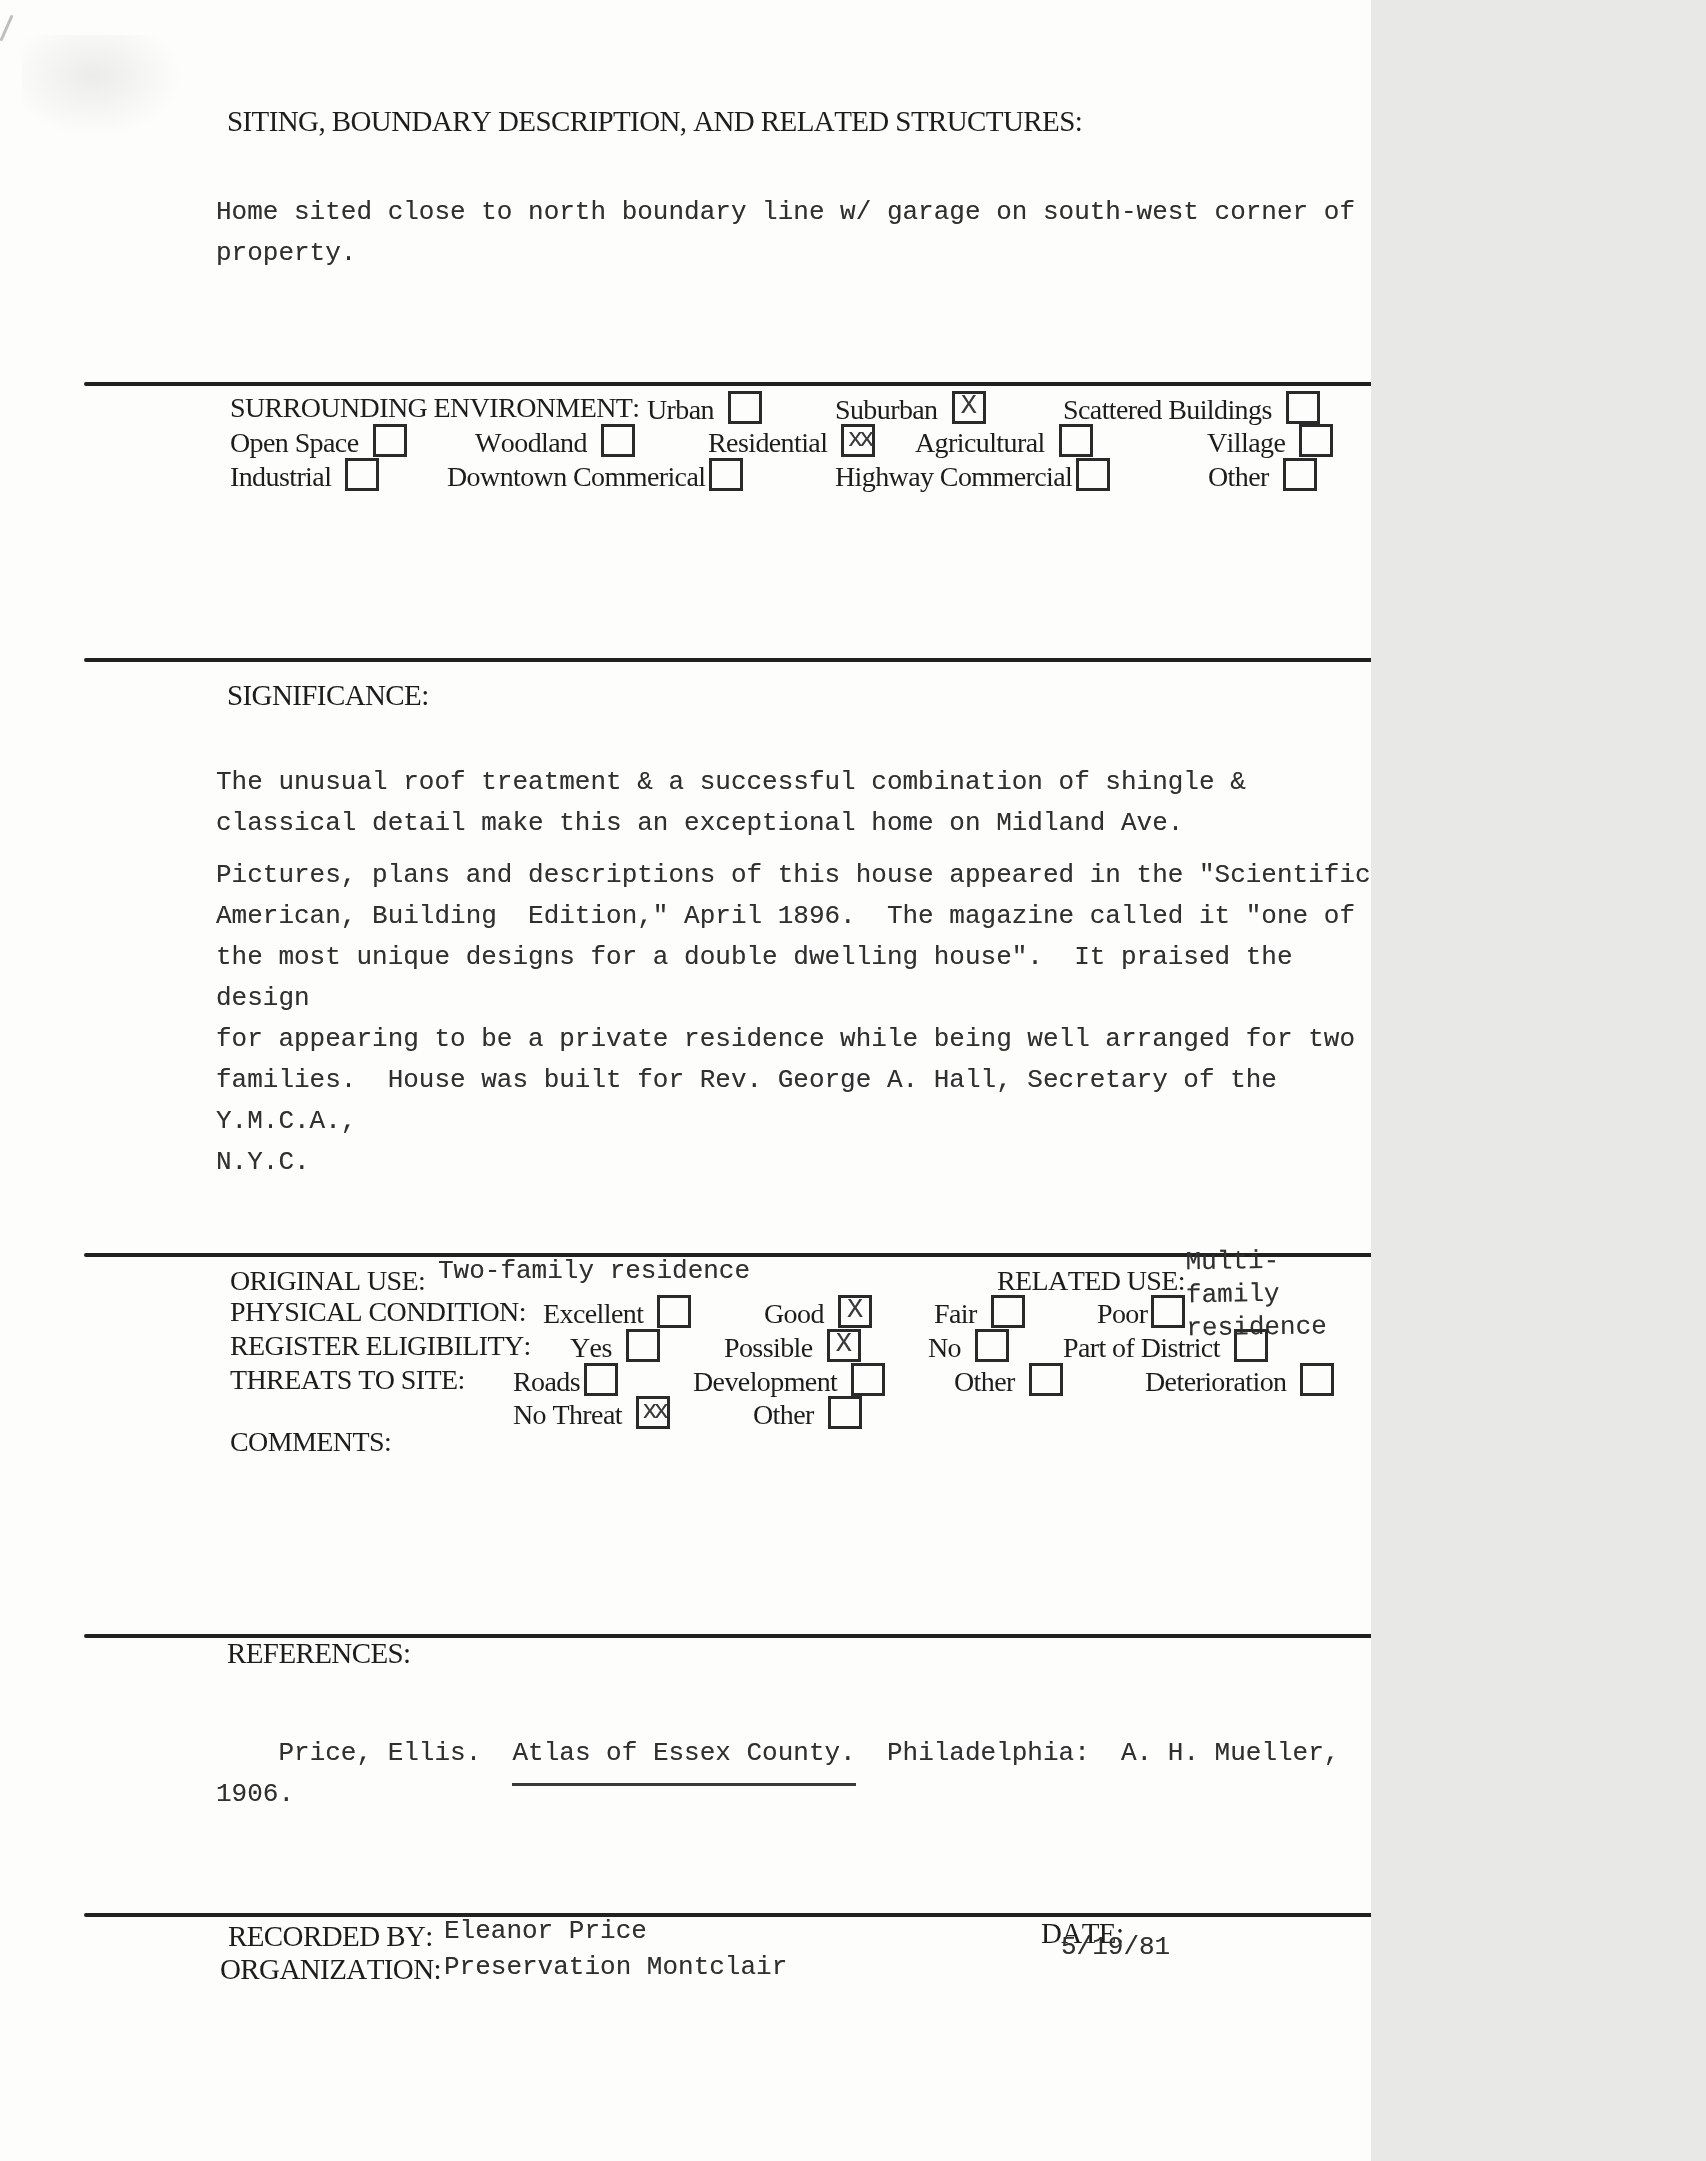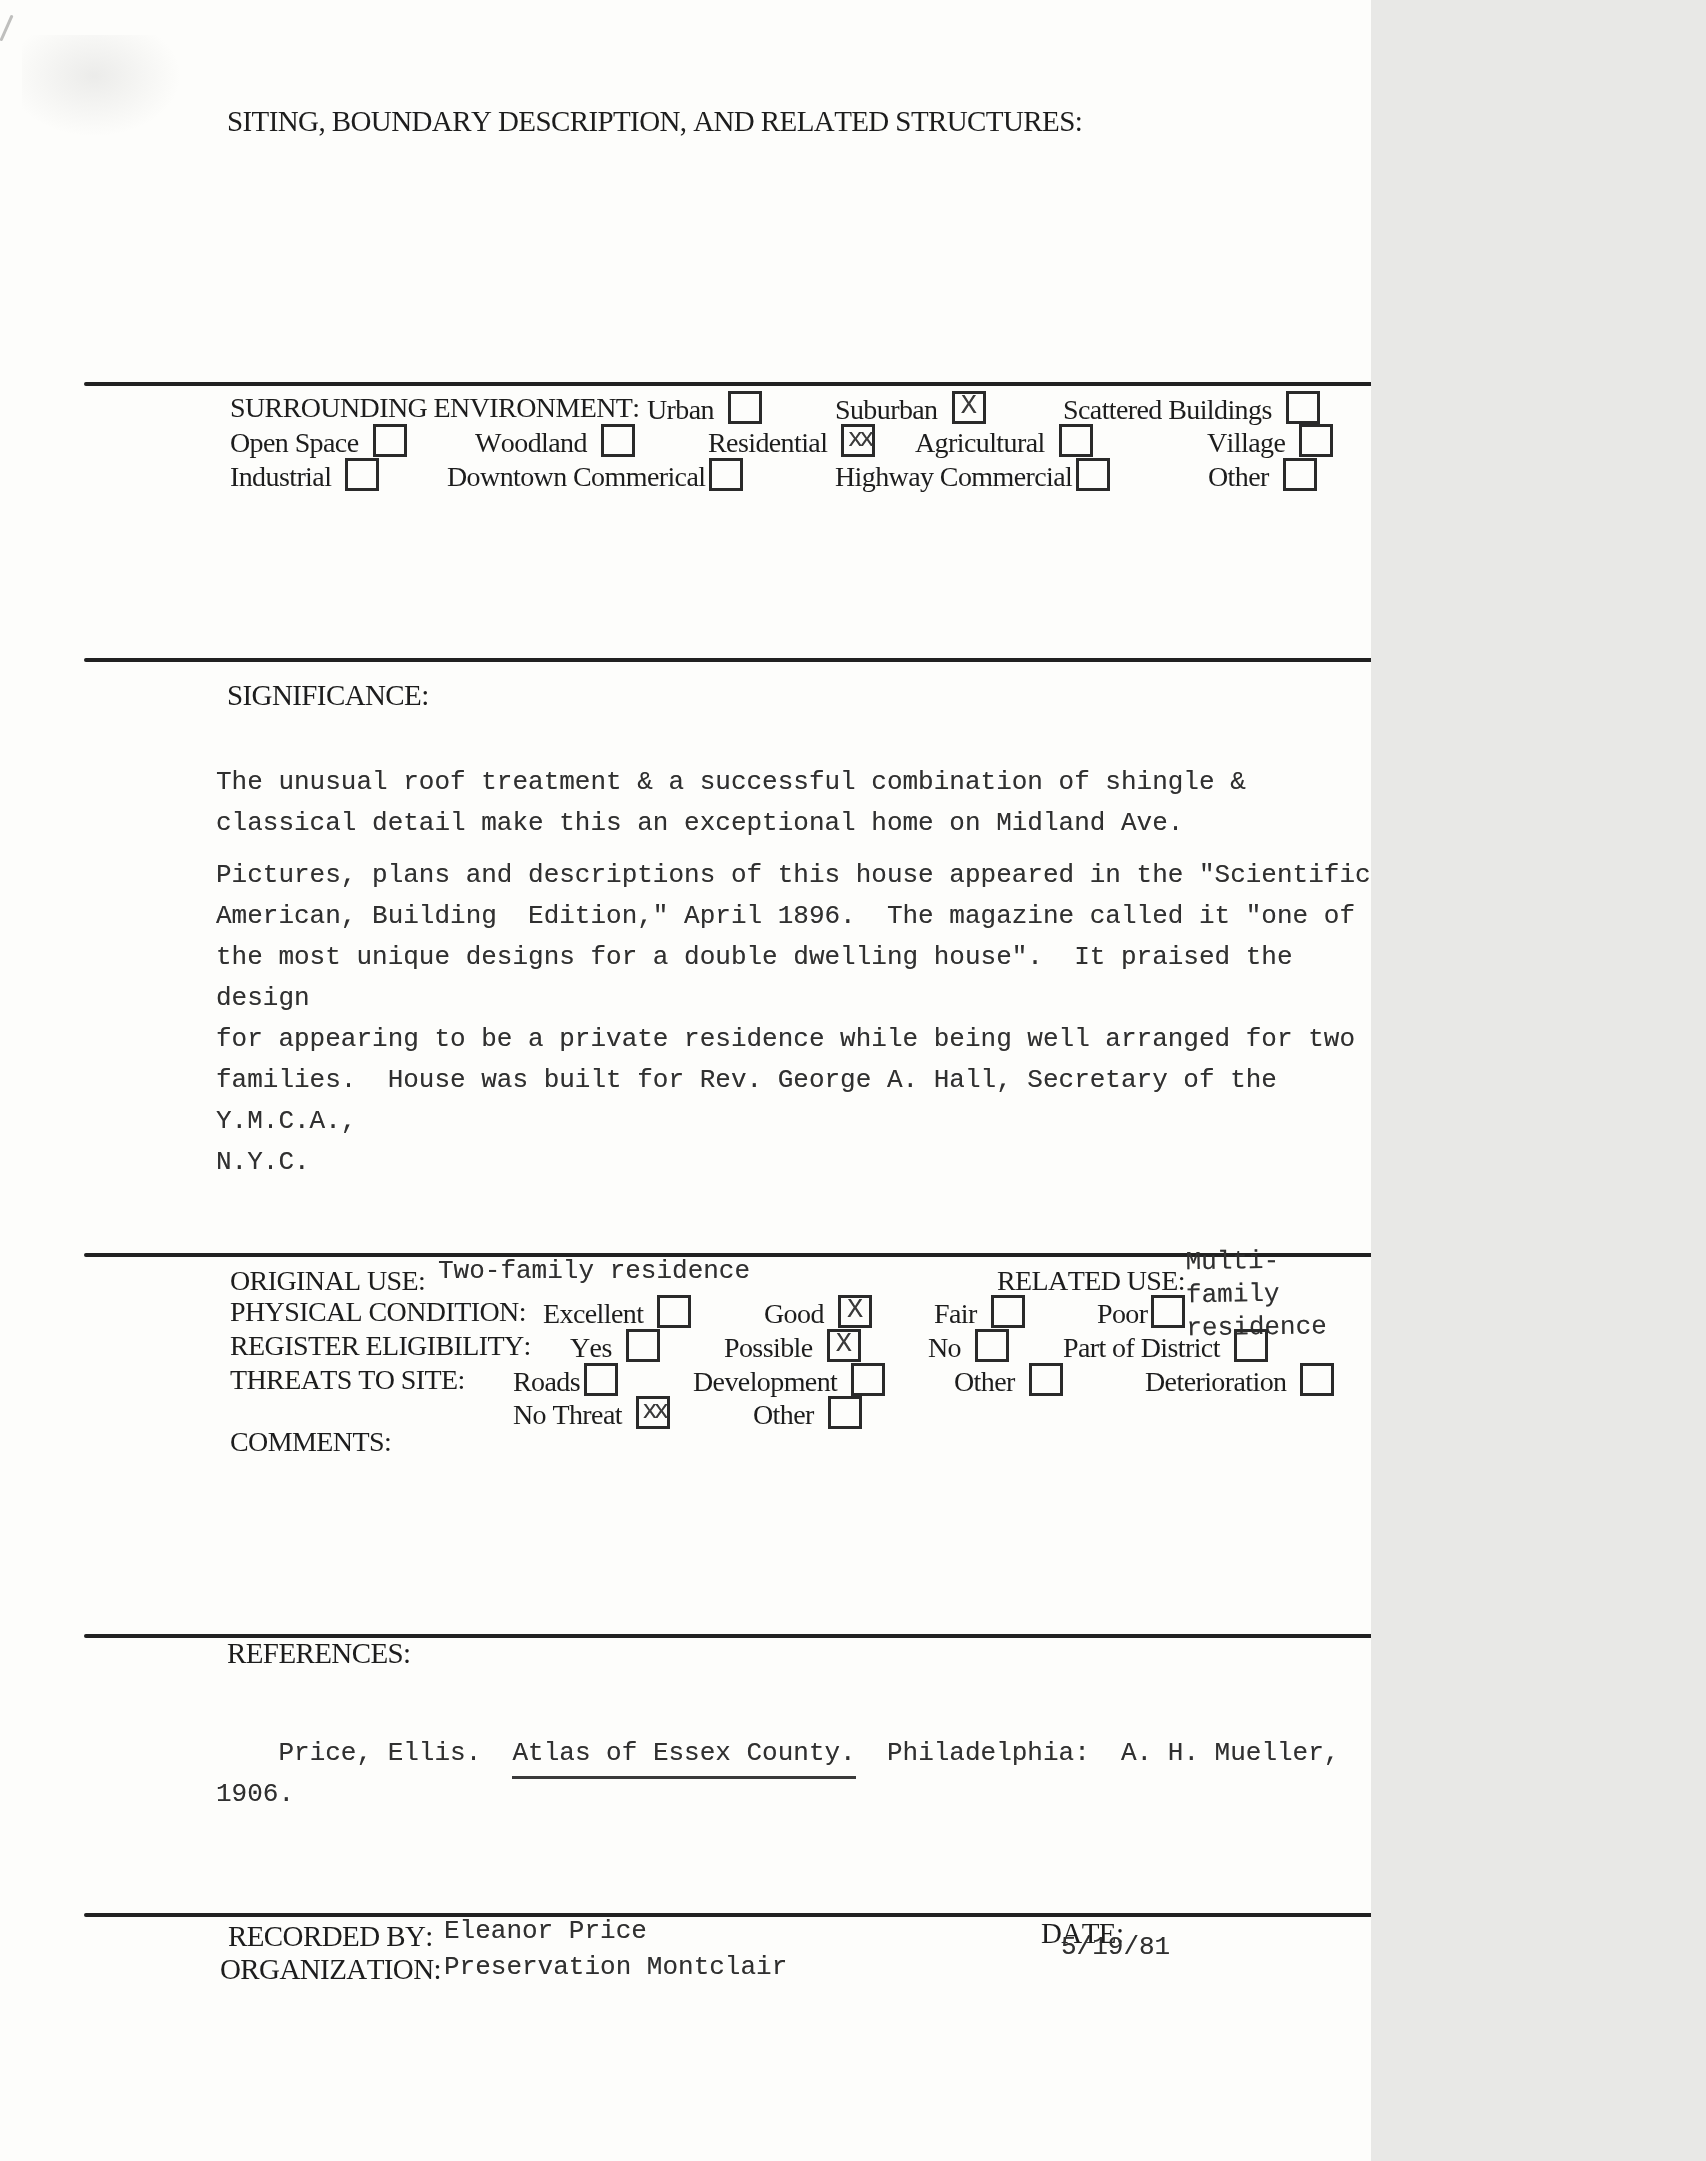--- a/index.html
+++ b/index.html
@@ -72,21 +72,21 @@
     position:absolute;
     left:50%;top:50%;
     transform:translate(-50%,-55%);
     font-family:"Liberation Mono","DejaVu Sans Mono",monospace;
     font-size:27px;
     color:#3a3a3a;
     text-shadow:0 0 0.6px rgba(40,40,40,.4);
   }
   .mark-xx .mark{letter-spacing:-3.8px;font-size:25.6px;transform:translate(-46%,-55%);}
   
-  .uline{border-bottom:3.2px solid #3a3a3a;padding-bottom:8px;}
+  .uline{border-bottom:3.2px solid #3a3a3a;padding-bottom:15px;}
   
   .smudge{
     position:absolute;left:22.4px;top:35px;width:160px;height:102px;
     background:radial-gradient(ellipse at 45% 40%,rgba(110,110,110,.12),transparent 70%);
   }
   .pencil-mark{
     position:absolute;left:5.1px;top:14px;width:2.6px;height:28px;
     background:rgba(90,90,90,.38);transform:rotate(24deg);border-radius:1.3px;
   }
 </style>
@@ -101,20 +101,22 @@
   <div class="vline" style="left:1520px;"></div>
   <div class="vline" style="left:1527px;"></div>
 
   <div class="hr" style="top:382px;"></div>
   <div class="hr" style="top:658px;"></div>
   <div class="hr" style="top:1253px;"></div>
   <div class="hr" style="top:1634px;"></div>
   <div class="hr" style="top:1913px;"></div>
 
   <div class="flabel heading" style="left:227px;top:105px;">SITING, BOUNDARY DESCRIPTION, AND RELATED STRUCTURES:</div>
+  <div class="typed" style="left:216px;top:192px;">Home sited close to north boundary line w/ garage on south-west corner of
+property.</div>
 
   <div class="flabel" style="left:230px;top:391px;">SURROUNDING ENVIRONMENT:</div>
 
   <span class="opt" style="left:647px;top:391px;">
     <span>Urban</span><span class="cbx"><span class="mark"></span></span>
   </span>
   <span class="opt" style="left:835px;top:391px;">
     <span>Suburban</span><span class="cbx"><span class="mark">X</span></span>
   </span>
   <span class="opt" style="left:1063px;top:391px;">

